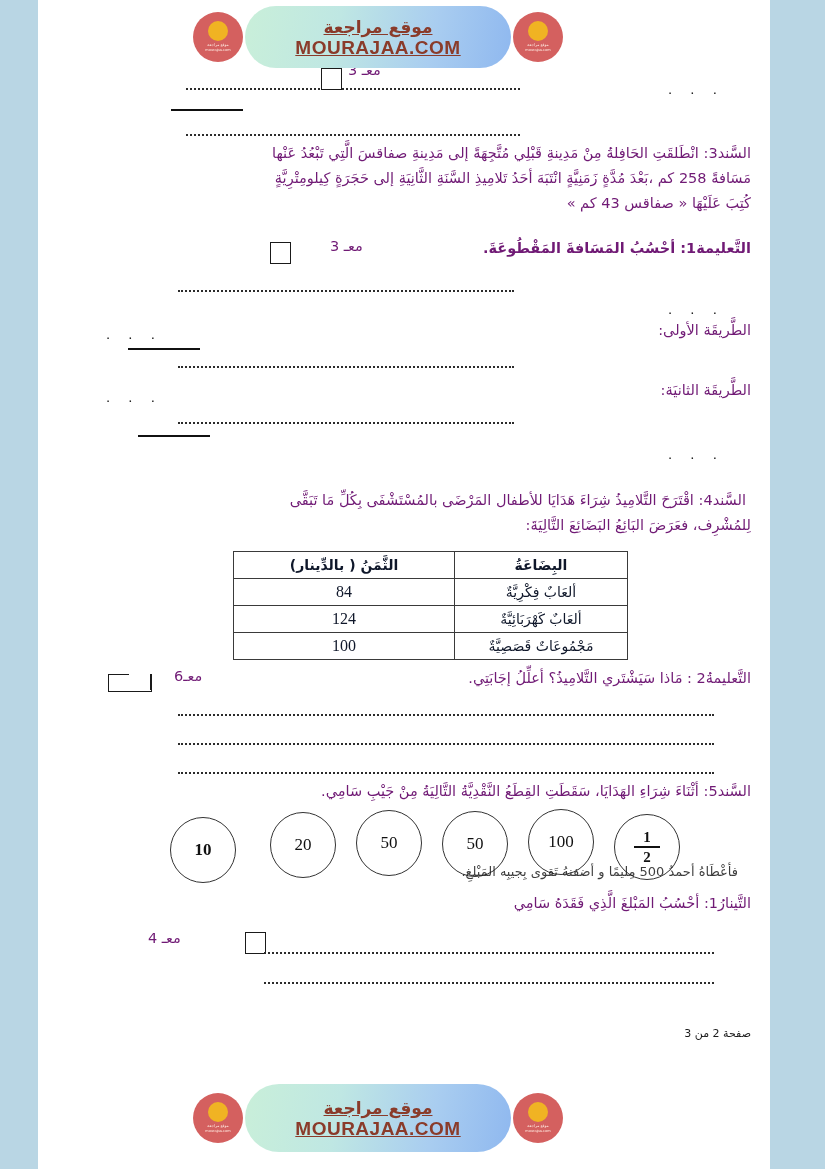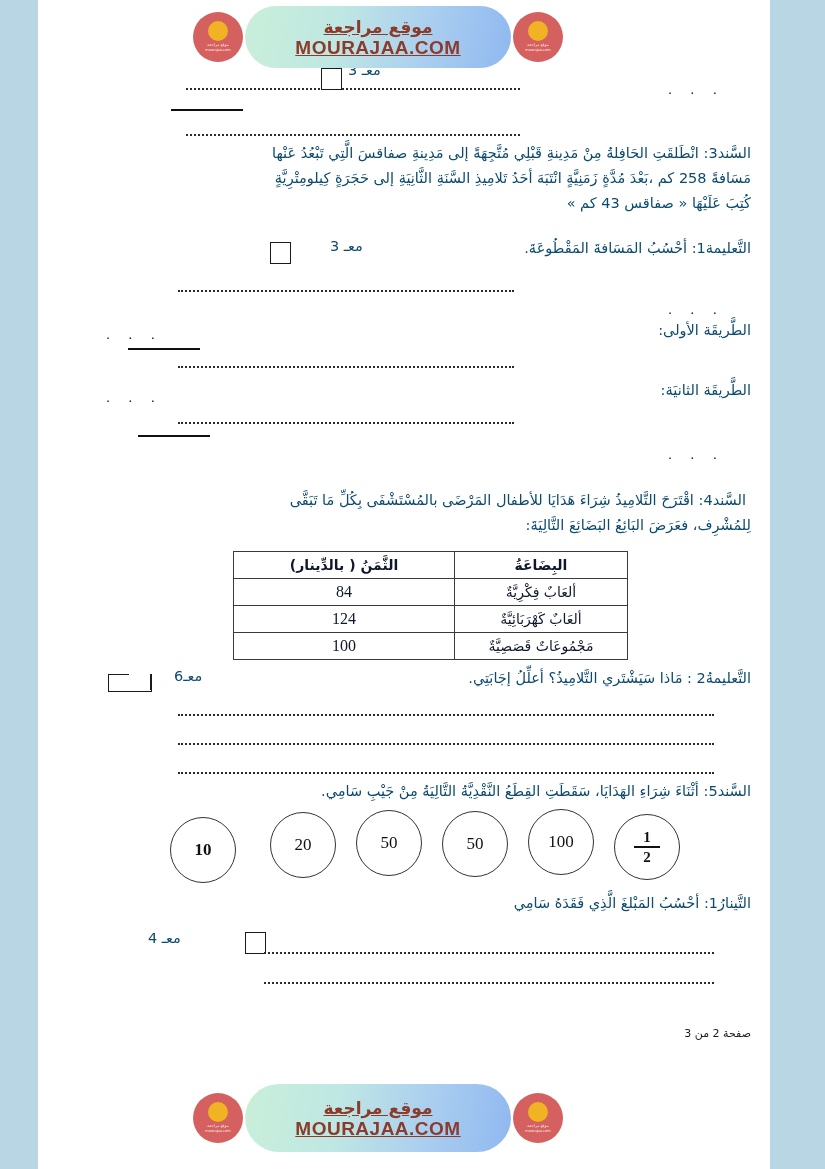--- a/index.html
+++ b/index.html
@@ -106,21 +106,21 @@
     font-family: "Liberation Sans", sans-serif;
   }
   .dots {
     position: absolute;
     border-bottom: 2px dotted #2b2b2b;
     height: 0;
   }
   .ar {
     position: absolute;
     font-family: "DejaVu Sans", sans-serif;
-    color: #0c4a6e;
+    color: #701a75;
     direction: rtl;
     text-align: right;
     white-space: nowrap;
   }
   .ar-body { font-size: 14.5px; }
   .mark-box {
     position: absolute;
     border: 1px solid #1a1a1a;
     background: #fff;
   }
@@ -215,21 +215,21 @@
   <div class="mark-box" style="left:283px; top:68px; width:19px; height:20px;"></div>
   <div class="ar ar-body" style="left:310px; top:62px;">معـ 3</div>
   <div class="pen-dots" style="left:630px; top:80px;">. . .</div>
   <div class="pen-line" style="left:133px; top:109px; width:72px;"></div>
   <div class="dots" style="left:148px; top:134px; width:334px;"></div>
 
   <div class="ar ar-body" style="right:19px; top:145px;">السَّند3: انْطَلقَتِ الحَافِلةُ مِنْ مَدِينةِ قَبْلِي مُتَّجِهَةً إلى مَدِينةِ صفاقسَ الَّتِي تَبْعُدُ عَنْها</div>
   <div class="ar ar-body" style="right:19px; top:170px;">مَسَافةً 258 كم ،بَعْدَ مُدَّةٍ زَمَنِيَّةٍ انْتَبَهَ أحَدُ تَلامِيذِ السَّنَةِ الثَّانِيَةِ إلى حَجَرَةٍ كِيلومِتْرِيَّةٍ</div>
   <div class="ar ar-body" style="right:19px; top:195px;">كُتِبَ عَلَيْهَا « صفاقس    43 كم »</div>
 
-  <div class="ar ar-body" style="right:19px; top:240px;">التَّعليمة1: أحْسُبُ المَسَافةَ المَقْطُوعَةَ.</div>
+  <div class="ar ar-body" style="right:19px; top:240px;font-weight:bold;">التَّعليمة1: أحْسُبُ المَسَافةَ المَقْطُوعَةَ.</div>
   <div class="ar ar-body" style="left:292px; top:238px;">معـ 3</div>
   <div class="mark-box" style="left:232px; top:242px; width:19px; height:20px;"></div>
 
   <div class="dots" style="left:140px; top:290px; width:336px;"></div>
   <div class="pen-dots" style="left:630px; top:300px;">. . .</div>
   <div class="ar ar-body" style="right:19px; top:322px;">الطَّريقَة الأولى:</div>
   <div class="pen-dots" style="left:68px; top:325px;">. . .</div>
   <div class="pen-line" style="left:90px; top:348px; width:72px;"></div>
 
   <div class="dots" style="left:140px; top:366px; width:336px;"></div>
@@ -294,20 +294,21 @@
       <span>100</span>
     </div>
     <div class="coin" style="left:576px; top:814px;">
       <span class="coin-frac">
         <span class="num">1</span>
         <span class="den">2</span>
       </span>
     </div>
   </div>
 
+  <div class="overlap" style="right:32px; top:864px;">فأعْطَاهُ أحمدُ 500 مِليمًا و أضفنهُ تَقوى بِجيبِه المَبْلغِ.</div>
 
   <div class="ar ar-body" style="right:19px; top:895px;">التَّينارُ1: أحْسُبُ المَبْلغَ الَّذِي فَقَدَهُ سَامِي</div>
   <div class="ar ar-body" style="left:110px; top:930px;">معـ 4</div>
   <div class="mark-box" style="left:207px; top:932px; width:19px; height:20px;"></div>
   <div class="dots" style="left:226px; top:952px; width:450px;"></div>
   <div class="dots" style="left:226px; top:982px; width:450px;"></div>
 
   <div class="footer-note" style="right:19px; top:1027px;">صفحة 2 من  3</div>
 
 </div>

